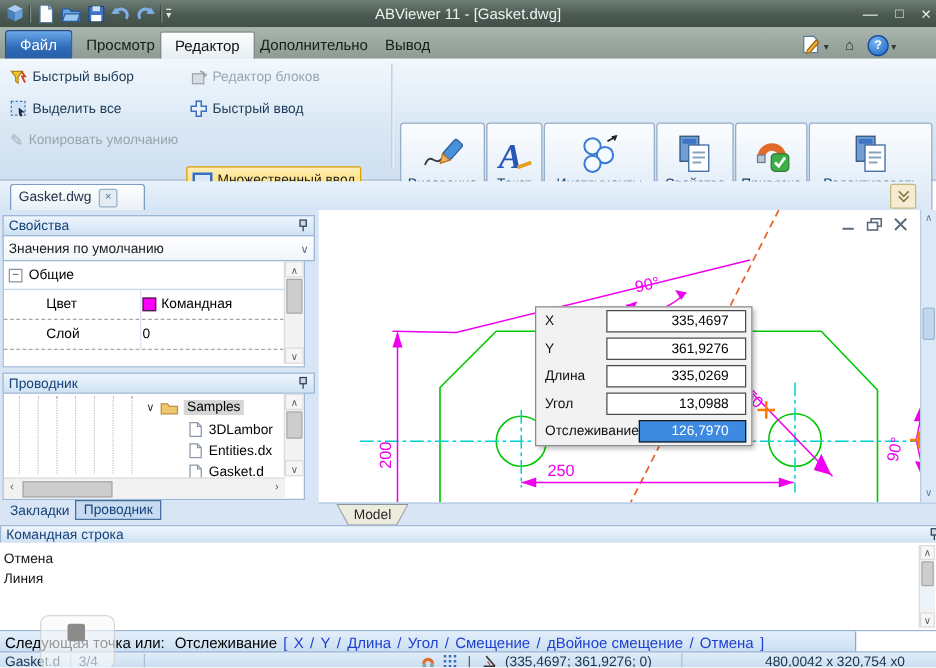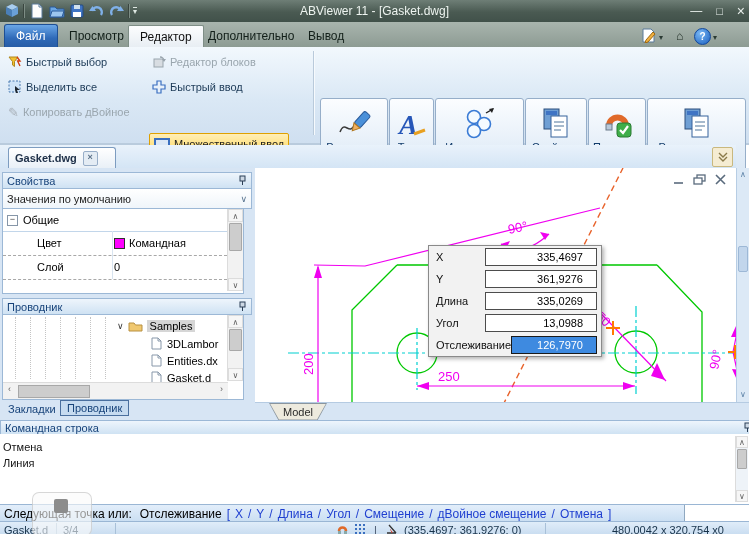--- a/index.html
+++ b/index.html
@@ -24,21 +24,21 @@
   .sbtn{position:absolute;height:18px;display:flex;align-items:center;gap:4px;color:#1c3a57;white-space:nowrap;}
   .sbtn.dis{color:#9aa6ae;}
   .hl{background:linear-gradient(#ffeeb6,#ffd95e);border:1px solid #dfa000;border-radius:2px;padding:1px 4px;color:#1d1d1d;margin-top:31px;}
   .grplabel{position:absolute;left:0;top:127px;width:310px;text-align:center;color:#5f6f80;}
   .bbtn{position:absolute;top:51px;height:89px;border:1px solid #96aec9;border-radius:3px;
         background:linear-gradient(#fbfdff,#e4eef8 55%,#d3e3f3);text-align:center;color:#123c6b;}
   .bbtn .bic{margin-top:5px;height:37px;display:flex;align-items:center;justify-content:center;}
   .bbtn .blb{font-size:11px;}
   .bbtn .arr{color:#4c6a88;font-size:8px;margin-top:4px;}
   
-  .doctabrow{left:0;top:145px;width:736px;height:23px;background:linear-gradient(#e9f2fb,#d4e5f5);font-weight:bold;}
+  .doctabrow{left:0;top:145px;width:736px;height:23px;background:linear-gradient(#e9f2fb,#d4e5f5);}
   .doctab{position:absolute;left:8px;top:2px;width:94px;height:20px;background:linear-gradient(#ffffff,#e9f0f7);
           border:1px solid #7d9cc0;border-bottom:none;border-radius:3px 3px 0 0;display:flex;align-items:center;gap:6px;padding:0 6px;color:#20324a;}
   .closebox{width:13px;height:13px;background:#e4ecf4;border:1px solid #98aec8;border-radius:2px;font-size:9px;line-height:11px;text-align:center;color:#5a7188;}
   .morebtn{position:absolute;right:3px;top:2px;width:19px;height:18px;background:#f5ecd2;border:1px solid #c9b87e;border-radius:2px;display:flex;align-items:center;justify-content:center;}
   
   .mainbg{left:0;top:168px;width:749px;height:252px;background:#d7e5f4;}
   .phead{background:linear-gradient(#eef5fc,#cfe2f3);border:1px solid #9cb8d6;color:#17437a;display:flex;align-items:center;padding:0 4px;}
   .phead .t{flex:1;}
   .panelbox{background:#fff;border:1px solid #9cb8d6;}
   .combo{background:linear-gradient(#ffffff,#eff5fa);border:1px solid #9cb8d6;display:flex;align-items:center;padding:0 4px;color:#1c1c1c;}
@@ -176,21 +176,21 @@
       <span>Выделить все</span>
     </div>
     <div class="sbtn" style="left:152px;top:31px;">
       <svg width="14" height="14">
           <path d="M5,1 h4 v4 h4 v4 h-4 v4 h-4 v-4 h-4 v-4 h4 z" fill="#e8f1fa" stroke="#3a6fc0" stroke-width="1.2"></path>
         </svg>
       <span>Быстрый ввод</span>
     </div>
     <div class="sbtn dis" style="left:8px;top:56px;">
       <span style="color:#a8b0b8;font-size:13px;">✎</span>
-      <span>Копировать дВойное</span>
+      <span>Копировать умолчанию</span>
     </div>
     <div class="sbtn hl" style="left:149px;top:55px;">
       <span style="display:inline-block;width:12px;height:9px;border:2px solid #3a6fc0;background:#dce8f6;"></span>
       <span>Множественный ввод</span>
     </div>
     <div class="grplabel">Выделение</div>
     <div class="rgsep"></div>
 
     <div class="bbtn" style="left:320px;width:66px;">
       <div class="bic">

